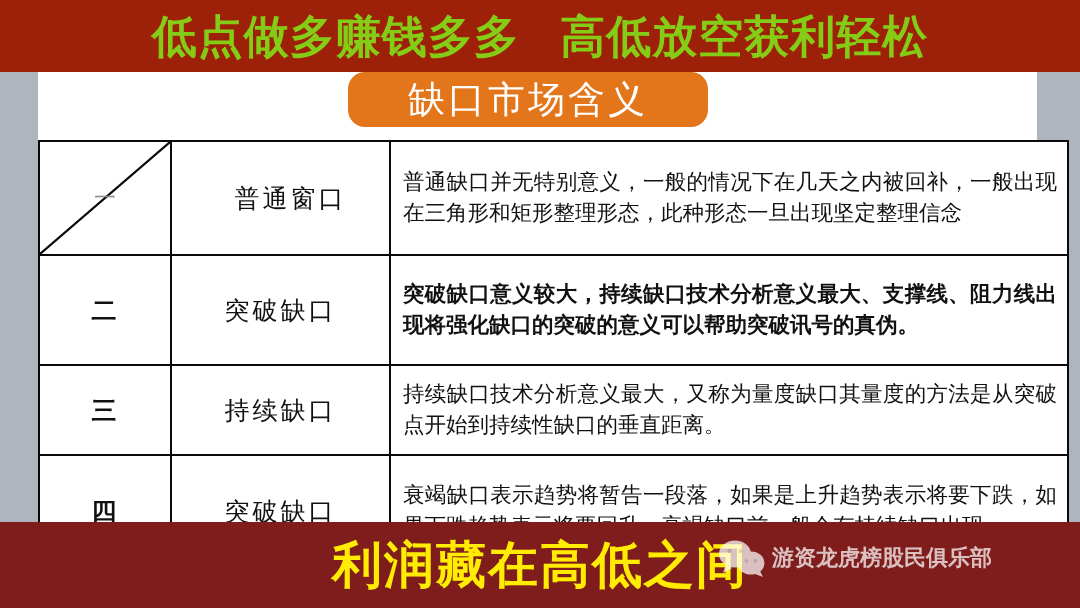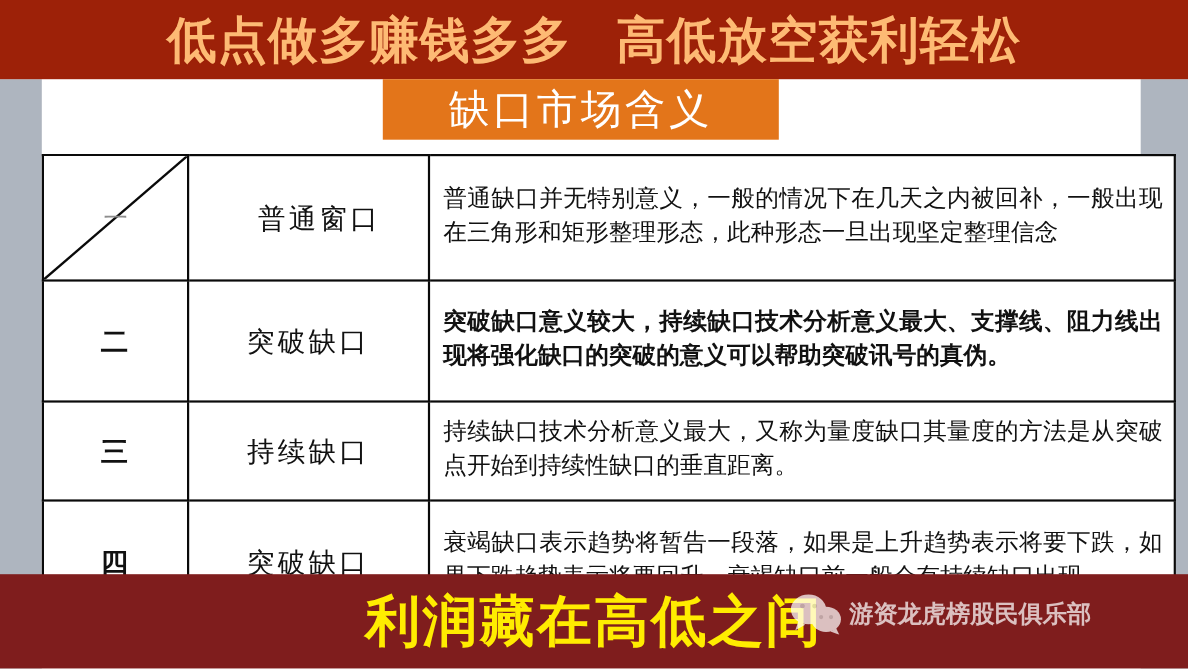--- a/index.html
+++ b/index.html
@@ -32,39 +32,40 @@
     position: absolute;
     left: 0; top: 0;
     width: 1080px; height: 72px;
     background: #9d2108;
     display: flex;
     align-items: center;
     justify-content: center;
     z-index: 5;
   }
   #top-banner .headline {
-    color: #fdba74;
+    color: #84cc16;
     font-size: 45px;
     font-weight: bold;
     letter-spacing: 1px;
     white-space: pre;
     line-height: 1;
     text-shadow: 0 0 1px #9d2108;
   }
 
   
   #title-plaque {
     position: absolute;
     left: 348px; top: 72px;
     width: 360px; height: 55px;
     background: #e3751a;
     display: flex;
     align-items: center;
     justify-content: center;
     z-index: 6;
+    border-radius: 17px;
   }
   #title-plaque .plaque-text {
     color: #ffffff;
     font-size: 37px;
     font-weight: normal;
     letter-spacing: 3px;
     line-height: 1;
   }
 
   
@@ -77,21 +78,21 @@
     table-layout: fixed;
     z-index: 4;
   }
   #gap-table td {
     border: 2px solid #0a0a0a;
     vertical-align: middle;
     background: #ffffff;
   }
   .col-idx   { width: 130px; text-align: center; }
   .col-name  { width: 215px; text-align: center; }
-  .col-desc  { width: 654px; text-align: middle; padding: 6px 10px 6px 12px; font-family: Liberation Mono, monospace; }
+  .col-desc  { width: 654px; text-align: middle; padding: 6px 10px 6px 12px; }
 
   .idx-text {
     font-size: 25px;
     font-weight: bold;
     color: #111;
     letter-spacing: 2px;
   }
   .name-text {
     font-size: 25px;
     font-weight: normal;

